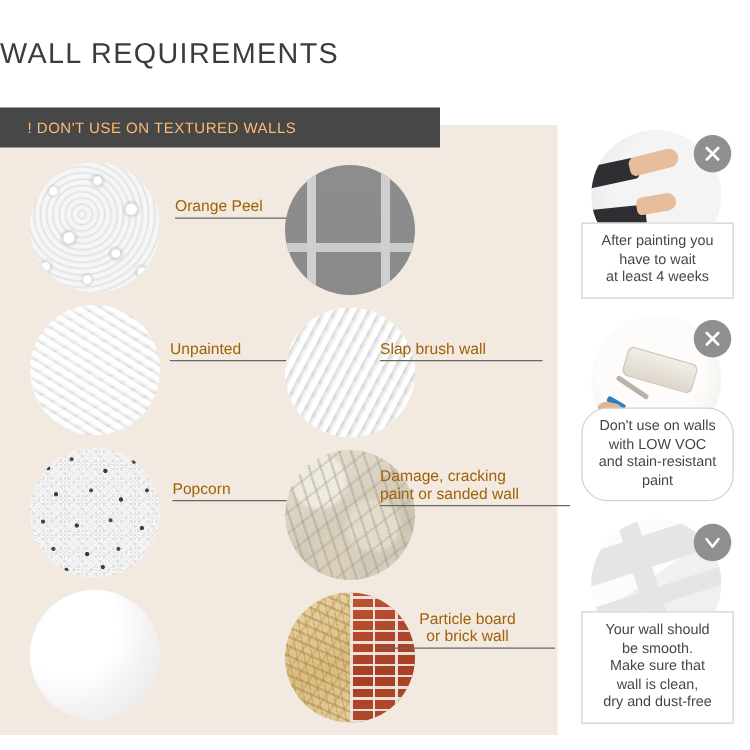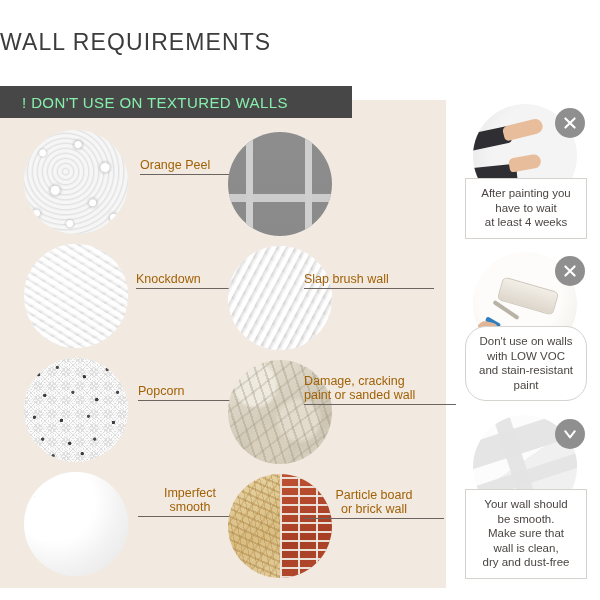--- a/index.html
+++ b/index.html
@@ -23,21 +23,21 @@
 
   
   .banner{
     position:absolute;left:0;top:86px;width:352px;height:32px;
     background:#474747;
     display:flex;align-items:center;
     box-sizing:border-box;
     padding-left:22px;
   }
   .banner-text{
-    color:#86efac;font-size:15px;letter-spacing:.4px;font-weight:400;white-space:nowrap;
+    color:#fdba74;font-size:12px;letter-spacing:.4px;font-weight:400;white-space:nowrap;
   }
 
   
   .beige-panel{
     position:absolute;left:0;top:100px;width:446px;height:488px;
     background:#f2e9e0;
   }
 
   
   .swatch{position:absolute;}
@@ -226,41 +226,37 @@
   <div class="swatch-label" style="left:116px;top:14px;width:100px;">
     <span>Orange Peel</span><span class="rule"></span>
   </div>
 </div>
 
 <div class="swatch" style="left:24px;top:244px;width:220px;height:104px;">
   <div class="disc">
       <div class="disc-inner tex-knockdown"></div>
     </div>
   <div class="swatch-label" style="left:112px;top:14px;width:104px;">
-    <span>Knockdown</span><span class="rule"></span>
+    <span>Unpainted</span><span class="rule"></span>
   </div>
 </div>
 
 <div class="swatch" style="left:24px;top:358px;width:220px;height:104px;">
   <div class="disc">
       <div class="disc-inner tex-popcorn"></div>
     </div>
   <div class="swatch-label" style="left:114px;top:12px;width:104px;">
     <span>Popcorn</span><span class="rule"></span>
   </div>
 </div>
 
 <div class="swatch" style="left:24px;top:472px;width:220px;height:104px;">
   <div class="disc">
       <div class="disc-inner tex-imperfect"></div>
     </div>
-  <div class="swatch-label" style="left:114px;top:0px;width:104px;text-align:center;">
-    <span>Imperfect
-smooth</span><span class="rule"></span>
-  </div>
 </div>
 
 <div class="swatch" style="left:228px;top:132px;width:215px;height:104px;">
   <div class="disc">
       <div class="disc-inner tex-unpainted"></div>
     </div>
 </div>
 
 <div class="swatch" style="left:228px;top:246px;width:215px;height:104px;">
   <div class="disc">

